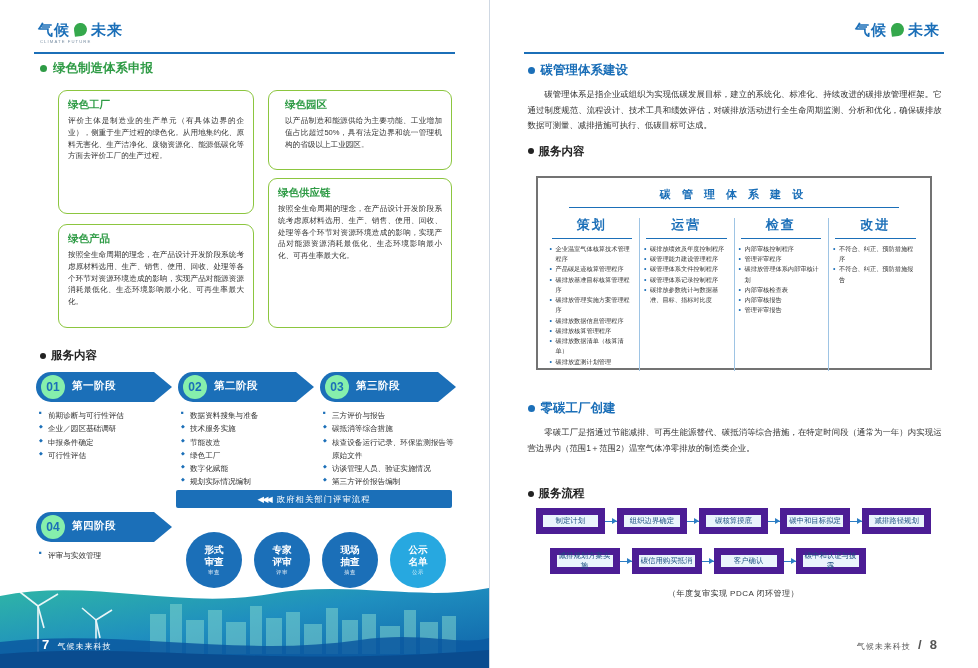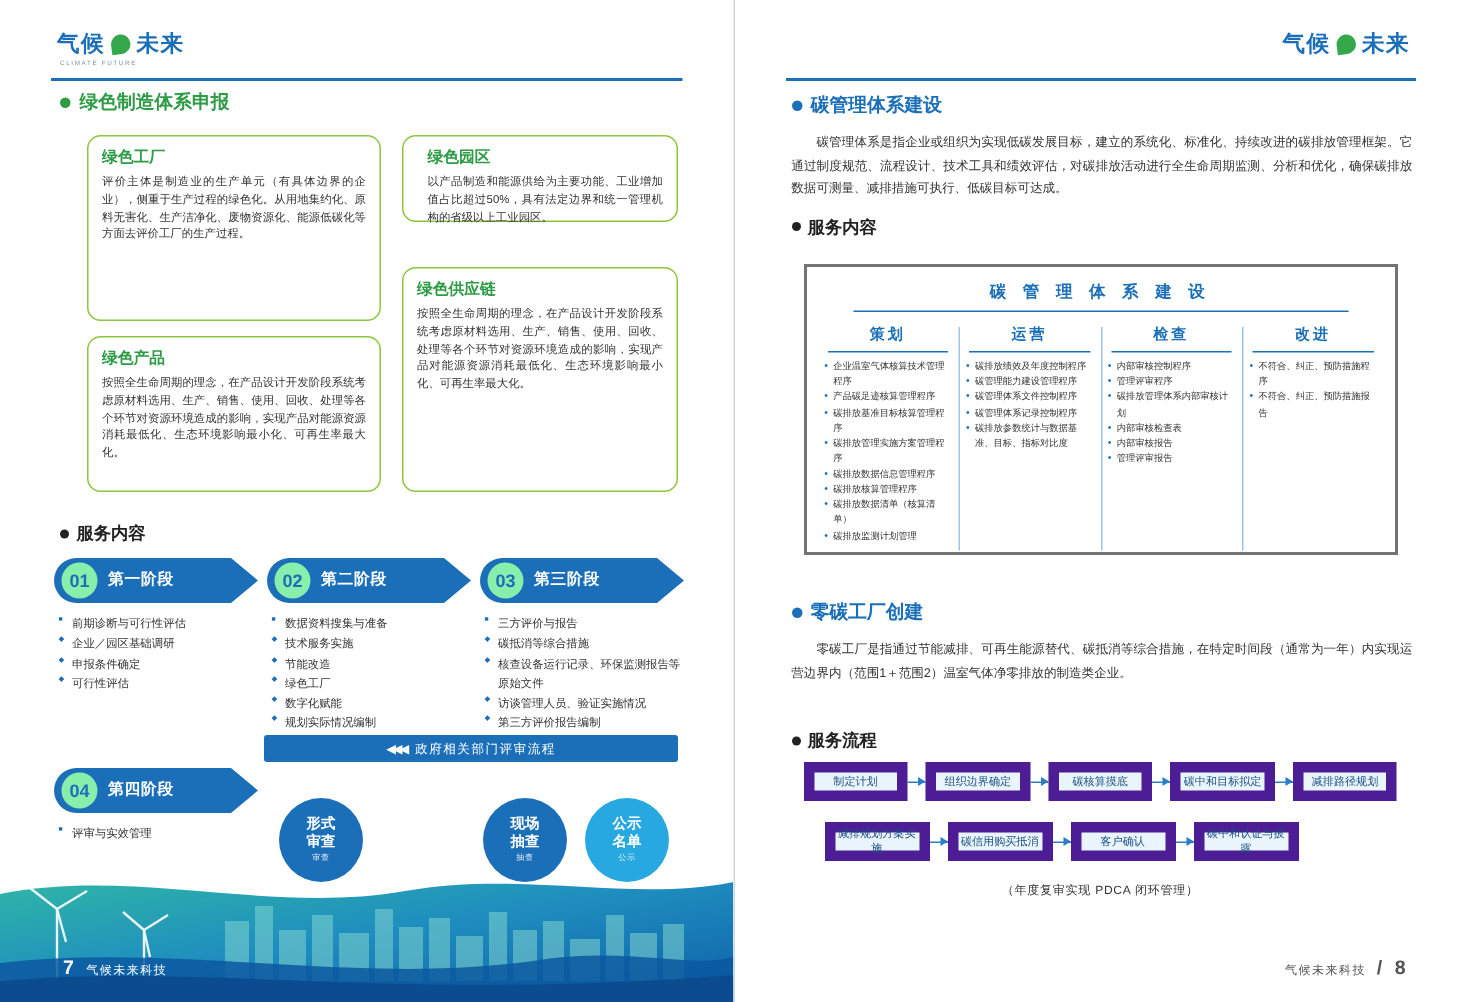--- a/index.html
+++ b/index.html
@@ -25,21 +25,21 @@
   .dot-h.green .bullet{background:#2e9b45;}
   .sub-h{display:flex;align-items:center;gap:5px;font-size:11.5px;font-weight:bold;color:#222;}
   .sub-h .bullet{width:6px;height:6px;border-radius:50%;background:#222;display:inline-block;}
 
   
   .greenwrap{position:absolute;left:40px;top:82px;width:412px;height:250px;}
   .gbox{position:absolute;border:1.4px solid #8cc63f;border-radius:9px;background:#fff;padding:7px 9px;box-sizing:border-box;}
   .gbox .t{font-size:10.5px;font-weight:bold;color:#2e9b45;margin-bottom:3px;}
   .gbox .b{font-size:7.6px;line-height:1.55;color:#333;text-align:justify;}
   #gf{left:18px;top:8px;width:196px;height:124px;}
-  #gp{left:228px;top:8px;width:184px;height:58px;padding-left:16px;}
+  #gp{left:228px;top:8px;width:184px;height:80px;padding-left:16px;}
   #gs{left:228px;top:96px;width:184px;height:150px;}
   #gr{left:18px;top:142px;width:196px;height:104px;}
 
   
   .phases{position:absolute;left:36px;top:372px;width:420px;}
   .phase{position:absolute;width:136px;}
   .phase .head{position:relative;height:30px;}
   .pillshape{position:absolute;left:0;top:0;width:136px;height:30px;background:#1b6fb8;
      clip-path:polygon(0 0, 118px 0, 136px 15px, 118px 30px, 0 30px);border-radius:15px 0 0 15px;}
   .pnum{position:absolute;left:5px;top:3px;width:24px;height:24px;border-radius:50%;background:#86efac;color:#1b6fb8;
@@ -68,21 +68,21 @@
 
   
   .r-sec1{position:absolute;left:38px;top:62px;width:414px;}
   .para{font-size:8.4px;line-height:1.85;color:#333;text-align:justify;text-indent:2em;margin-top:8px;}
   .tblwrap{position:absolute;left:46px;top:176px;width:396px;height:194px;border:2px solid #737373;box-sizing:border-box;}
   .tbl-title{text-align:center;font-size:11px;font-weight:bold;color:#1b6fb8;letter-spacing:4px;margin-top:9px;}
   .tbl-rule{width:330px;height:1px;background:#1b6fb8;margin:5px auto 0;}
   .cols{display:flex;margin-top:8px;padding:0 7px;}
   .col{flex:1;padding:0 5px;position:relative;}
   .col + .col:before{content:"";position:absolute;left:0;top:2px;bottom:-4px;width:1px;background:#9ec4e4;}
-  .col .ch{text-align:center;font-size:10px;font-weight:bold;color:#1b6fb8;letter-spacing:2px;}
+  .col .ch{text-align:center;font-size:13px;font-weight:bold;color:#1b6fb8;letter-spacing:2px;}
   .col .cline{height:1px;background:#1b6fb8;margin:4px 2px 5px;}
   .col ul{margin:0;padding:0;list-style:none;}
   .col ul li{font-size:6.2px;line-height:1.65;color:#333;padding-left:6px;position:relative;}
   .col ul li:before{content:"•";position:absolute;left:0;top:-1px;color:#1b6fb8;font-size:7px;}
 
   .r-sec2{position:absolute;left:38px;top:400px;width:414px;}
   .r-sec3{position:absolute;left:38px;top:486px;width:414px;}
   .flowgrid{position:absolute;left:46px;top:508px;width:396px;}
   .frow{display:flex;align-items:center;gap:0;margin-bottom:14px;}
   .fbox{width:70px;height:26px;border:7px solid #4c1d95;background:#eaf4fc;color:#1b4f80;font-size:7.4px;
@@ -200,20 +200,24 @@
 
     <div class="flowbar">
       <span class="arr">◀◀◀</span>
       <span>政府相关部门评审流程</span>
     </div>
 
     <div class="circles">
       <div class="circ c1">
         <span>形式<br>审查</span>
         <span class="mini">审查</span>
+      </div>
+      <div class="circ c2">
+        <span>专家<br>评审</span>
+        <span class="mini">评审</span>
       </div>
       <div class="circ c3">
         <span>现场<br>抽查</span>
         <span class="mini">抽查</span>
       </div>
       <div class="circ c4">
         <span>公示<br>名单</span>
         <span class="mini">公示</span>
       </div>
     </div>

